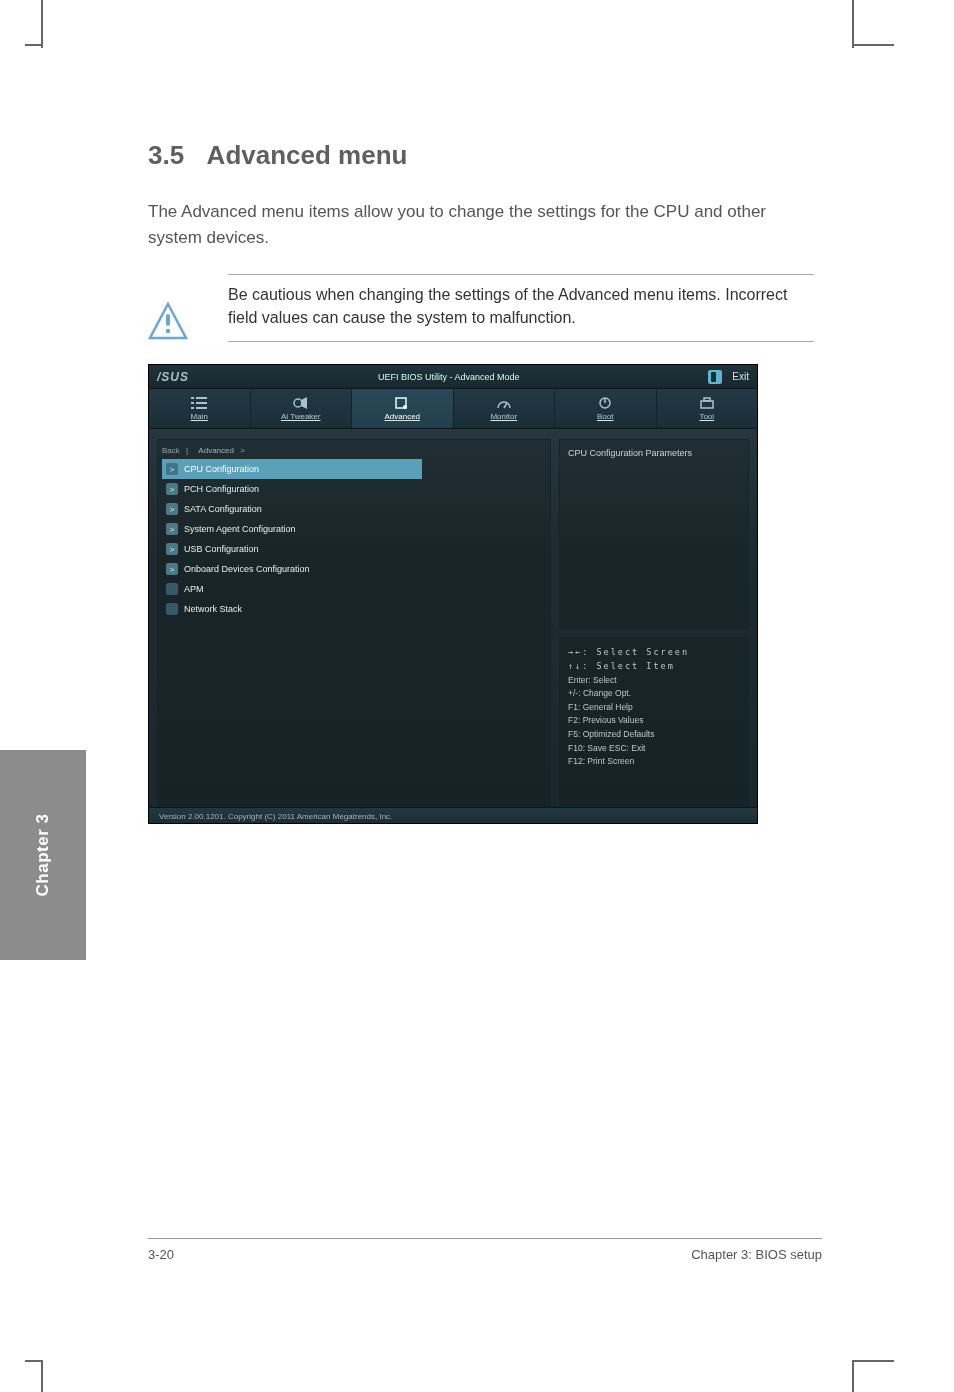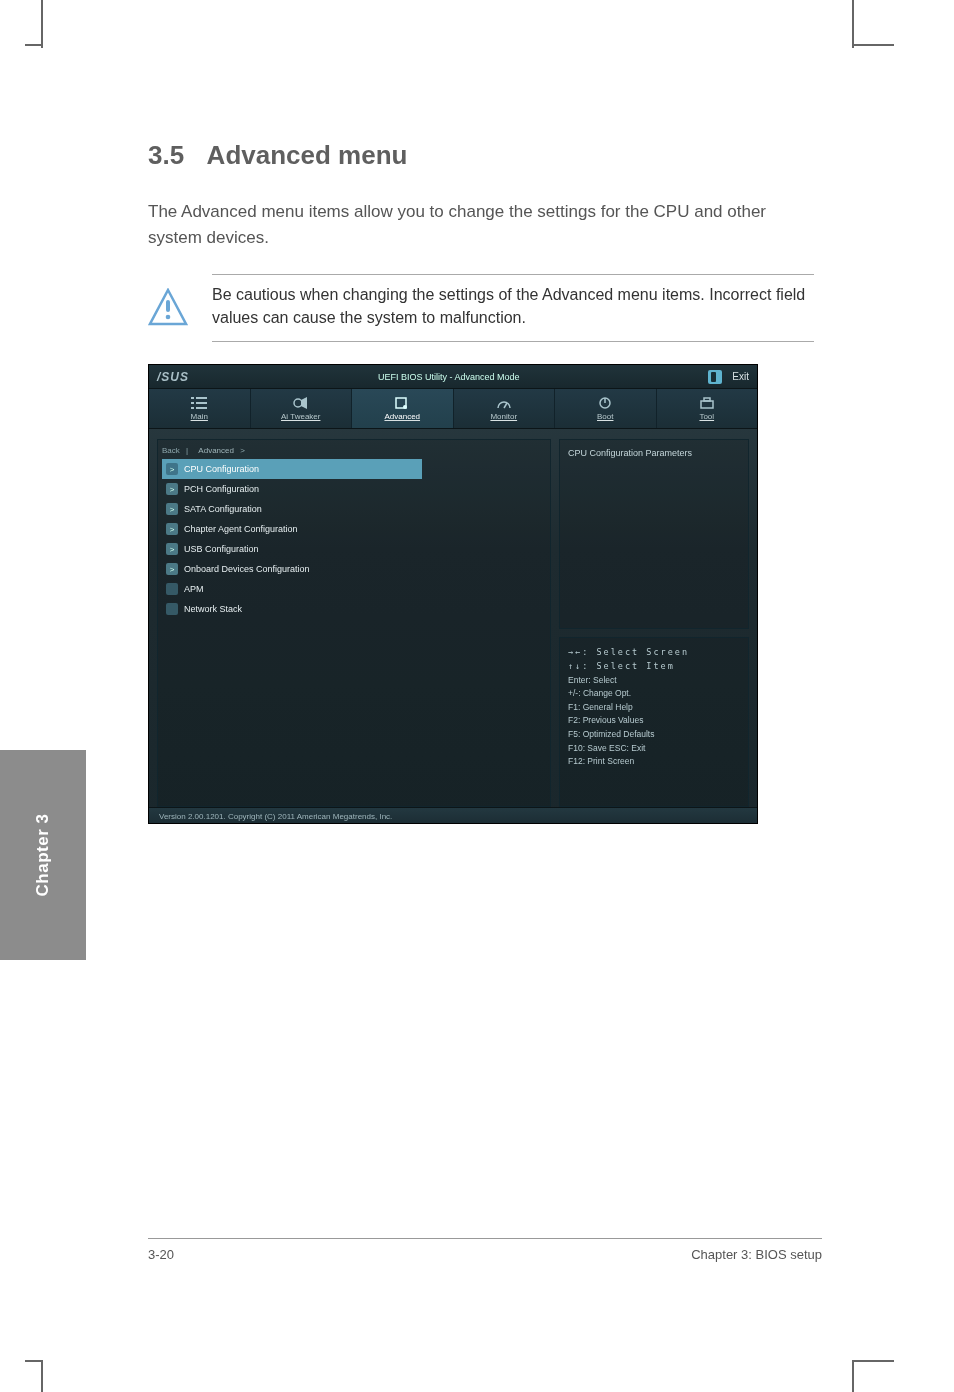--- a/index.html
+++ b/index.html
@@ -17,21 +17,21 @@
   .crop-top-right::after { content:""; position:absolute; top:-52px; left:-2px; width:2px; height:56px; background:#666; }
   .crop-bottom-left { position:absolute; bottom:30px; left:25px; width:16px; height:2px; background:#666; }
   .crop-bottom-left::after { content:""; position:absolute; top:0; left:16px; width:2px; height:56px; background:#666; }
   .crop-bottom-right { position:absolute; bottom:30px; right:60px; width:40px; height:2px; background:#666; }
   .crop-bottom-right::after { content:""; position:absolute; top:0; left:-2px; width:2px; height:56px; background:#666; }
 
   .page-content { padding: 140px 140px 0 148px; }
   .section-title { font-size: 26px; font-weight: 700; color:#5f5f5f; margin-bottom: 18px; }
   .section-subtitle { font-size: 17px; color:#555; margin-bottom: 24px; line-height:1.5; }
 
-  .note-row { display:flex; align-items:center; gap:24px; margin-bottom:22px; }
+  .note-row { display:flex; align-items:flex-end; gap:40px; margin-bottom:22px; }
   .note-icon { width:40px; height:40px; flex-shrink:0; }
   .note-text-block { flex:1; border-top:1px solid #aaa; border-bottom:1px solid #aaa; padding:8px 0 12px 0; font-size:16px; color:#333; line-height:1.45; }
 
   
   .bios {
     width: 610px;
     height: 460px;
     margin-left: 0;
     background: linear-gradient(#2b3d44, #1e2b30 40%, #1a272c);
     border:1px solid #000;
@@ -273,21 +273,21 @@
         <div class="menu-item">
             <span class="menu-bullet">&gt;</span>
             <span>PCH Configuration</span>
           </div>
         <div class="menu-item">
             <span class="menu-bullet">&gt;</span>
             <span>SATA Configuration</span>
           </div>
         <div class="menu-item">
             <span class="menu-bullet">&gt;</span>
-            <span>Chapter Agent Configuration</span>
+            <span>System Agent Configuration</span>
           </div>
         <div class="menu-item">
             <span class="menu-bullet">&gt;</span>
             <span>USB Configuration</span>
           </div>
         <div class="menu-item">
             <span class="menu-bullet">&gt;</span>
             <span>Onboard Devices Configuration</span>
           </div>
         <div class="menu-item">

